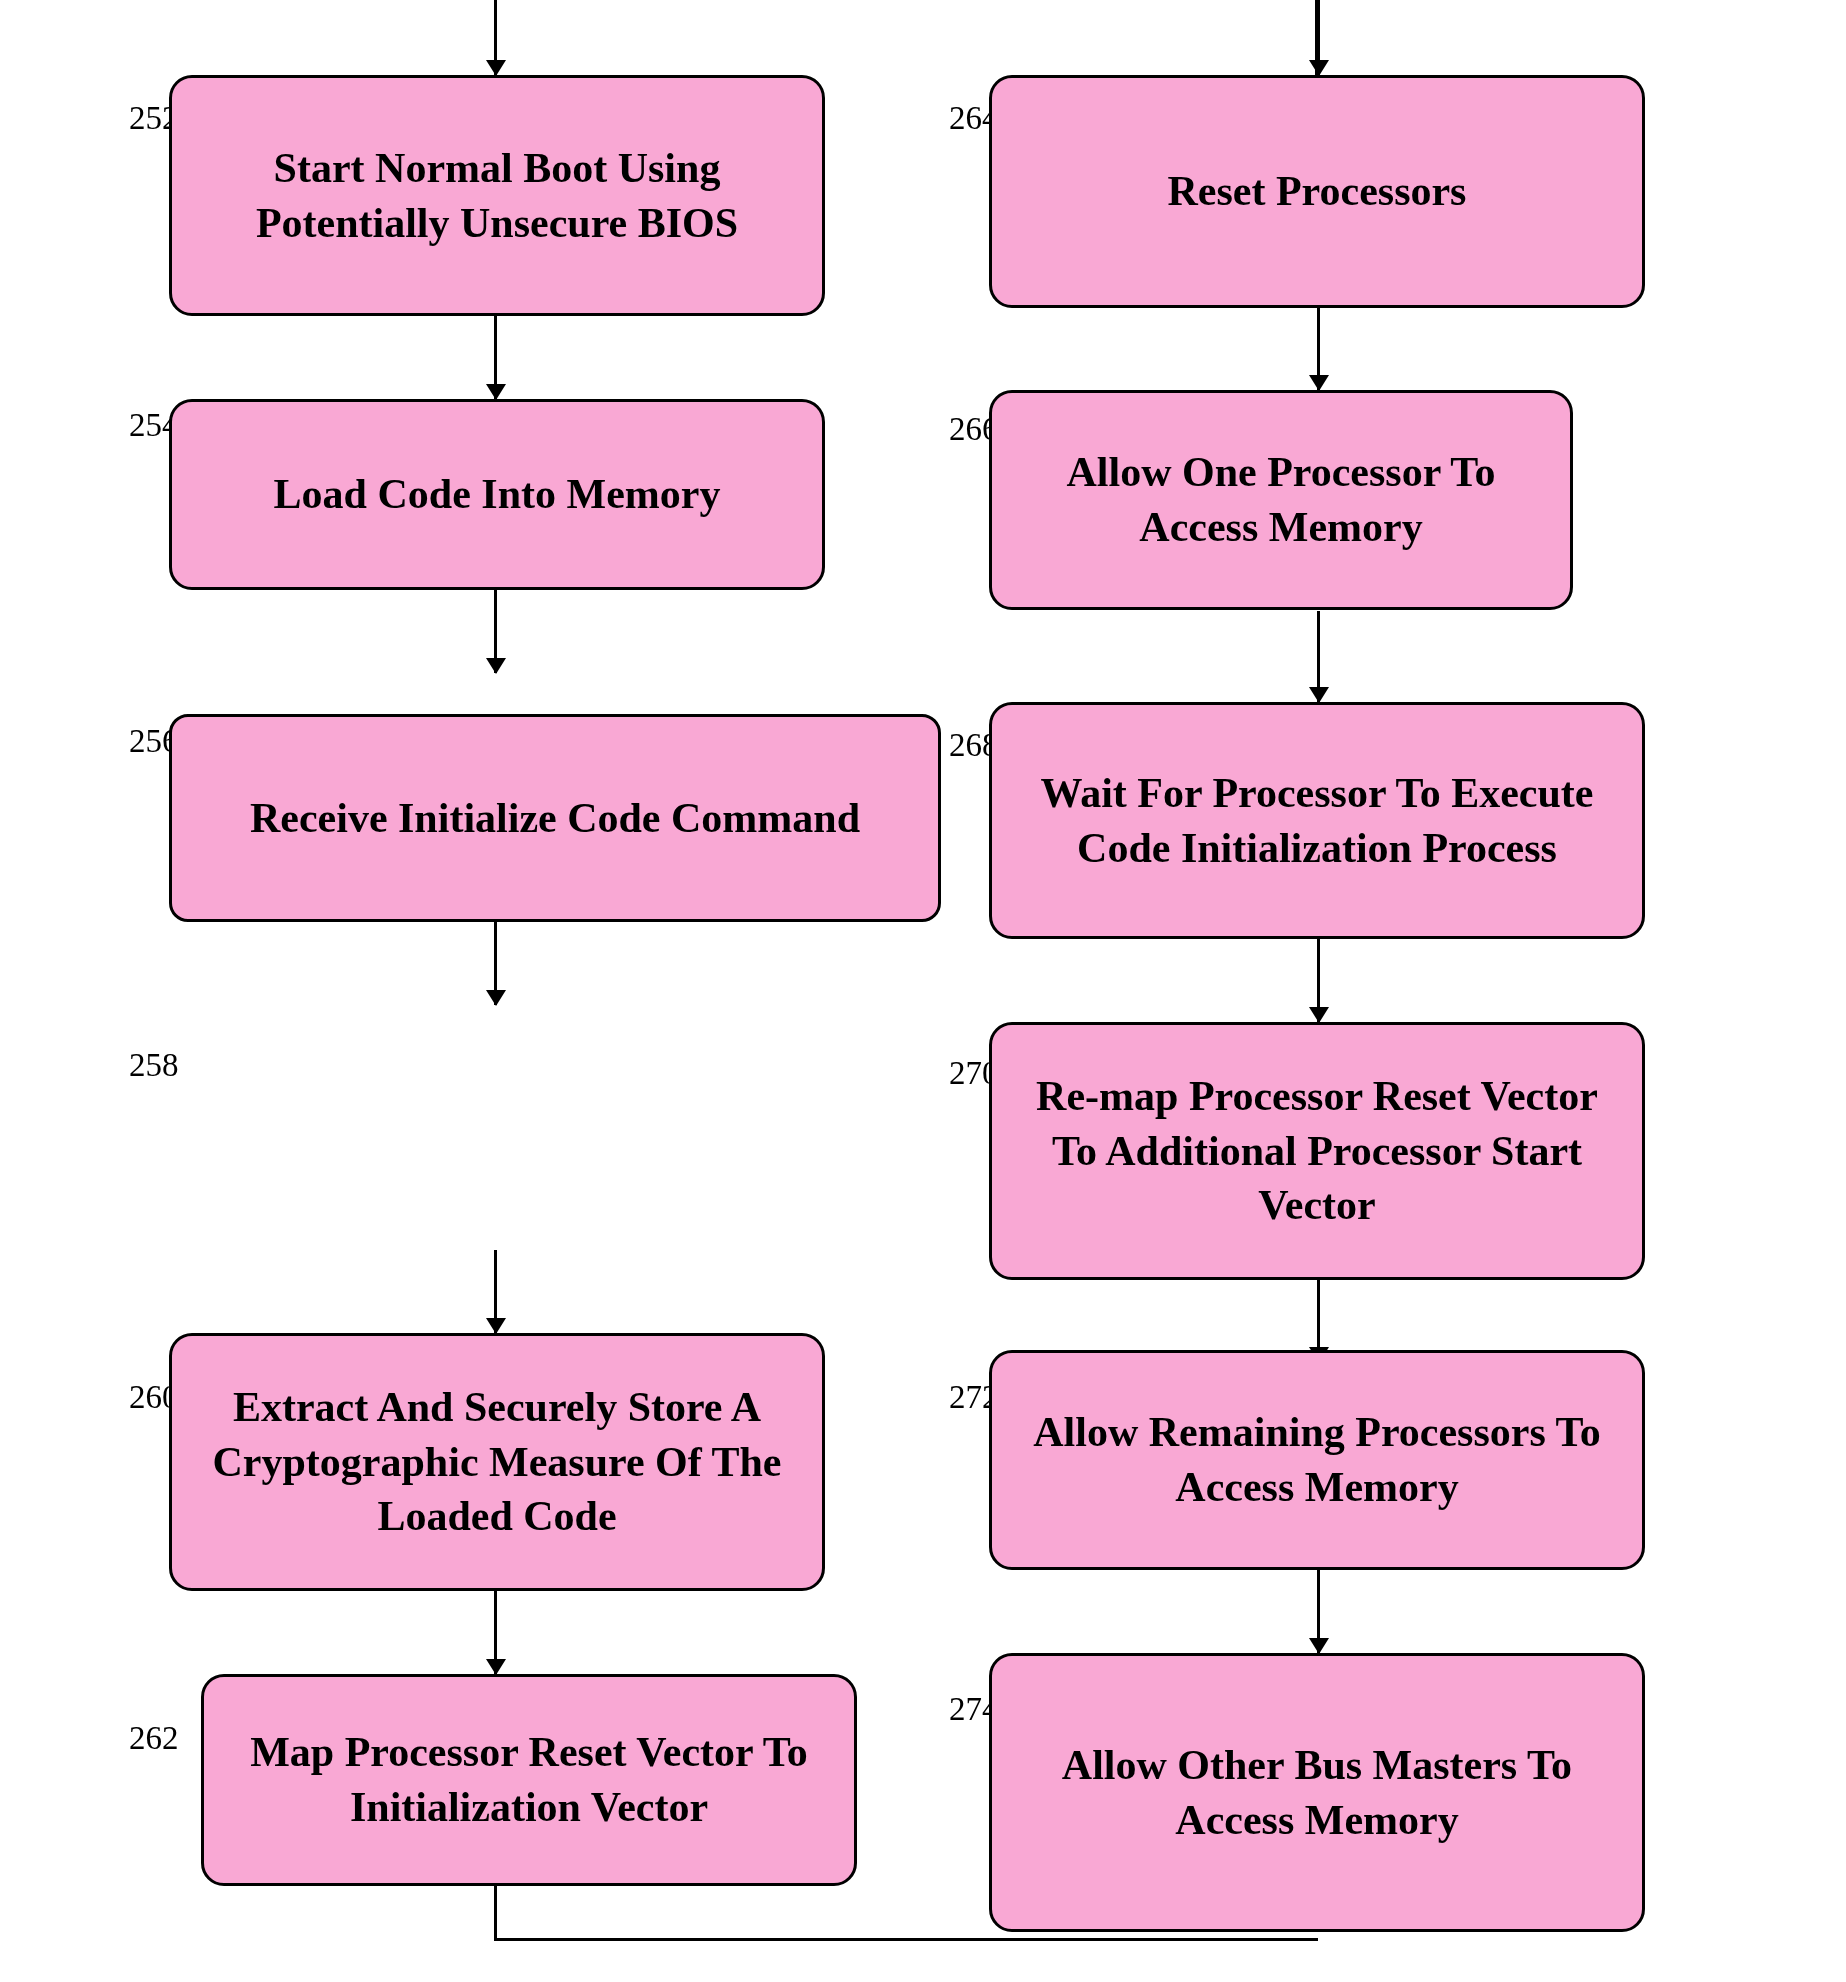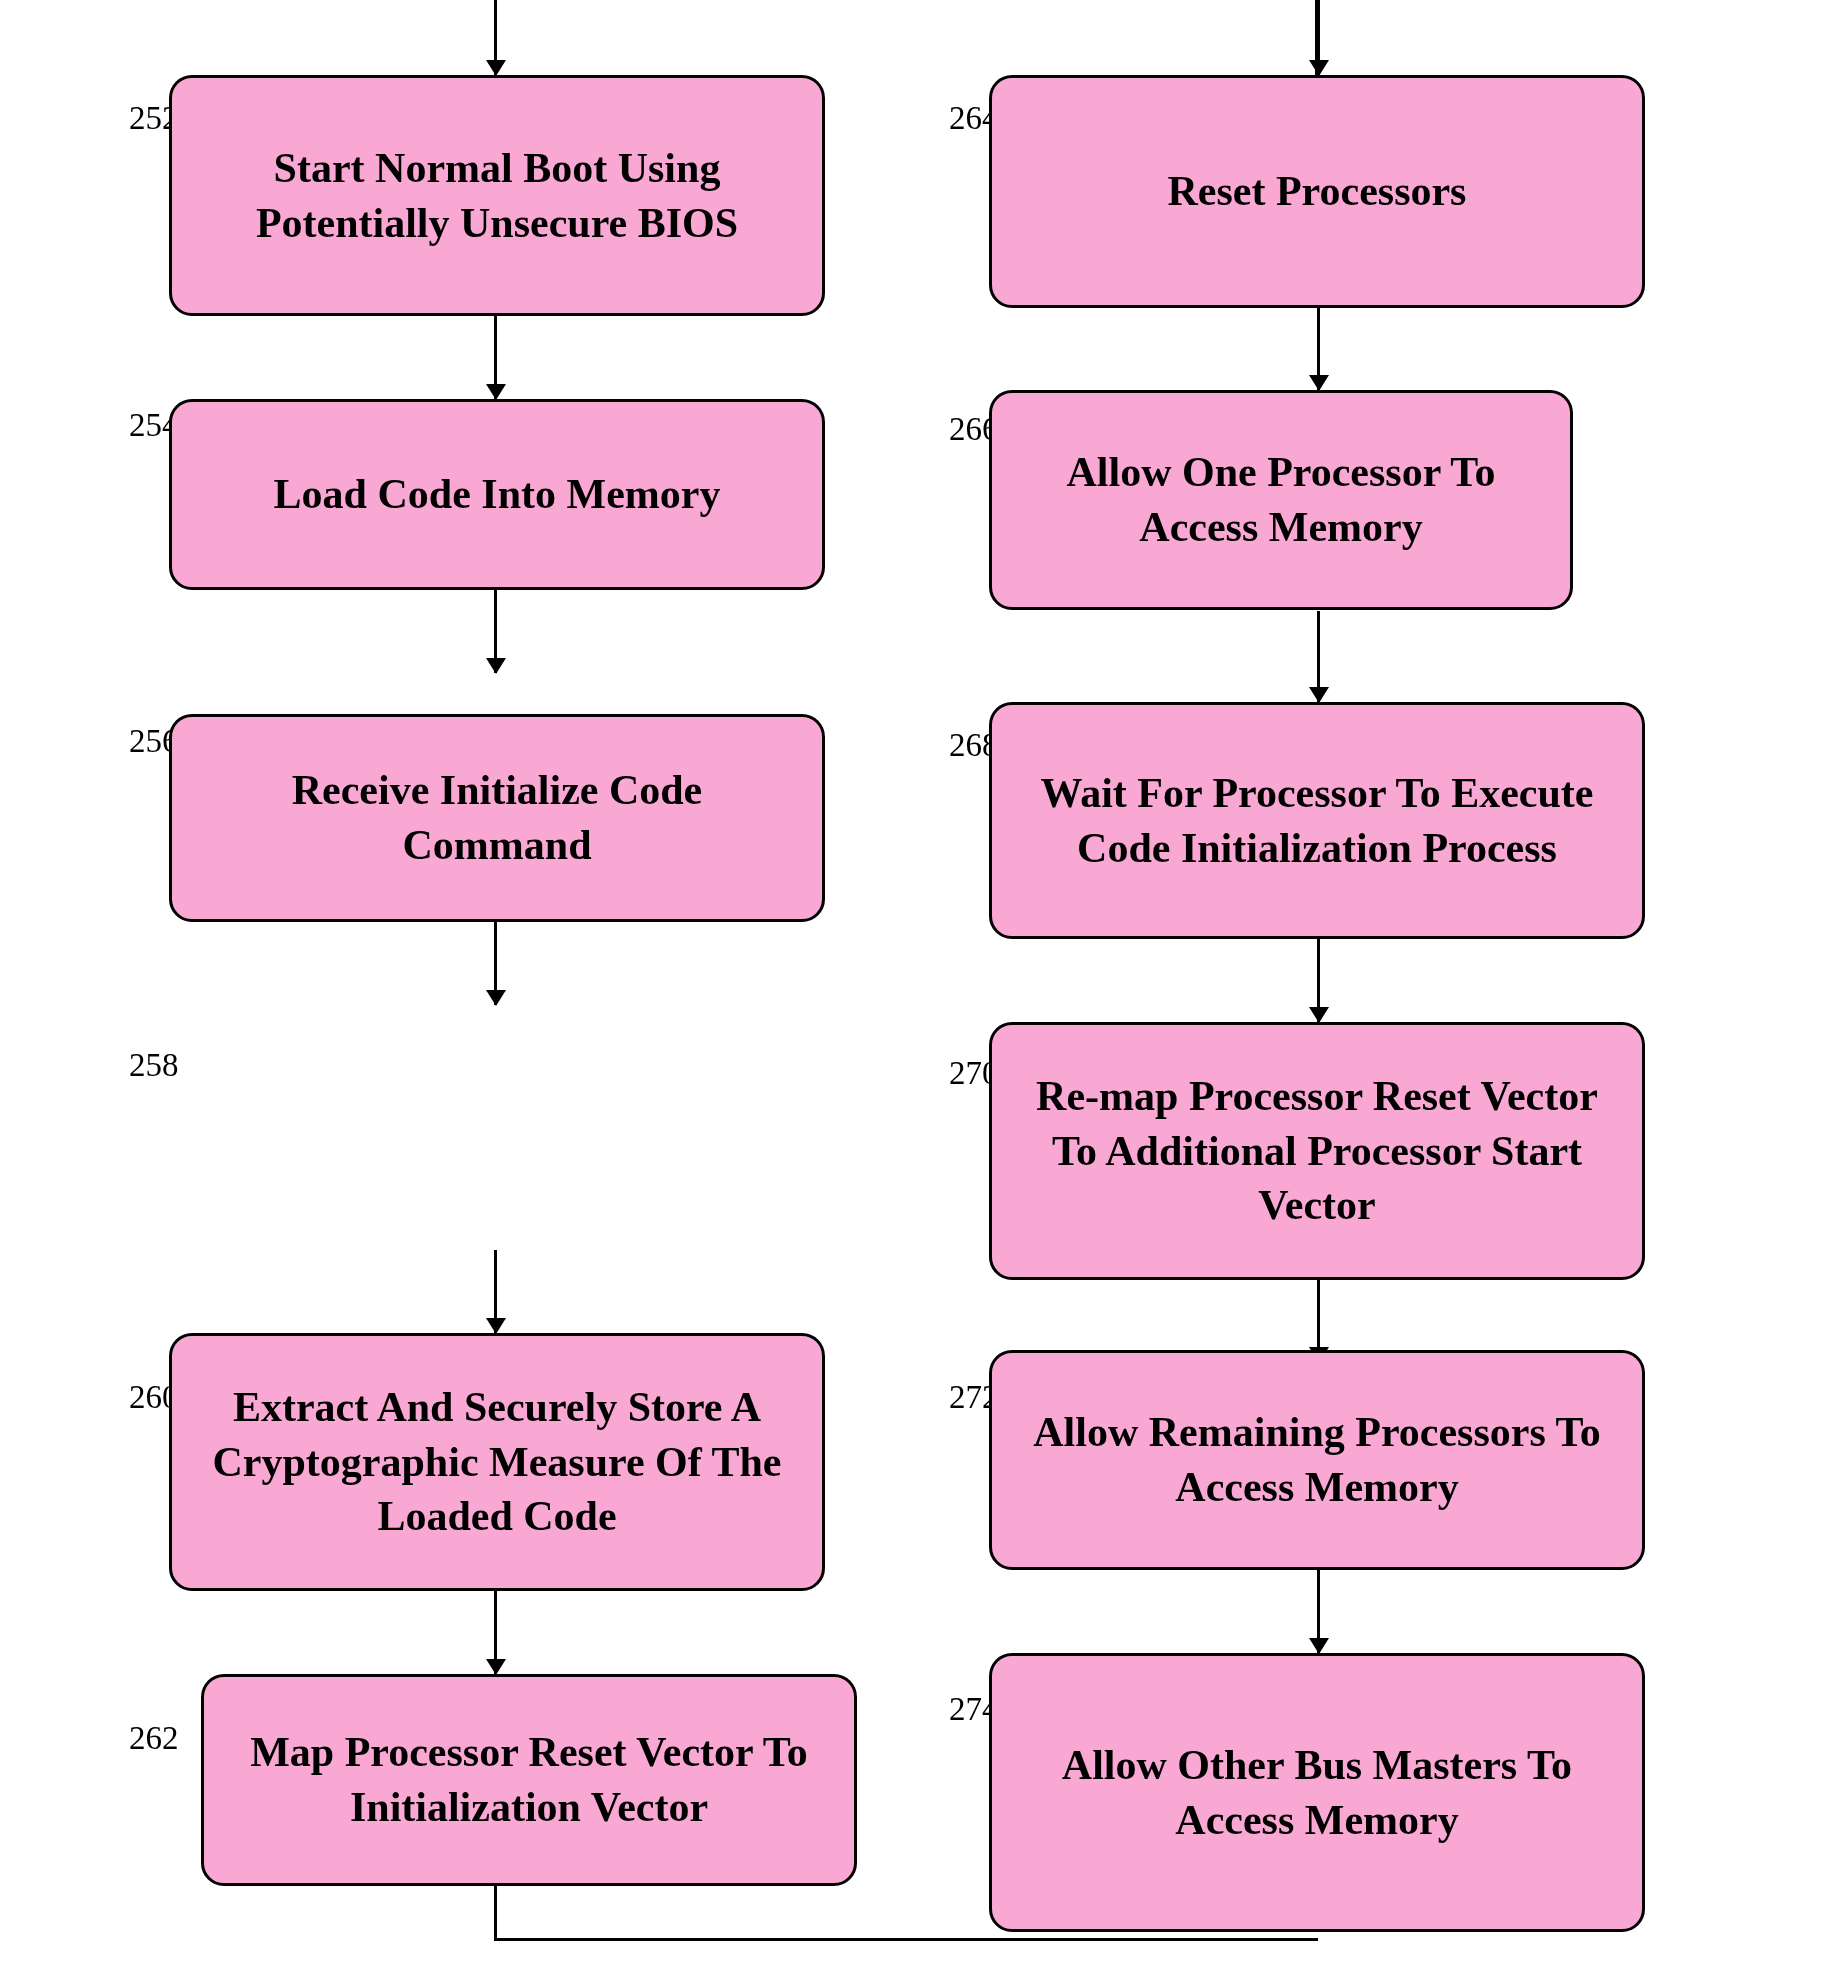--- a/index.html
+++ b/index.html
@@ -88,21 +88,21 @@
   <div class="arrow-v" style="left:494px; top:316px; height:83px;"></div>
 
   <div class="label" style="left:129px; top:407px;">254</div>
   <div class="flow-box" style="left:169px; top:399px; width:656px; height:191px;">
     <span>Load Code Into Memory</span>
   </div>
 
   <div class="arrow-v" style="left:494px; top:590px; height:83px;"></div>
 
   <div class="label" style="left:129px; top:723px;">256</div>
-  <div class="flow-box" style="left:169px; top:714px; width:656px; height:208px;">
+  <div class="flow-box" style="left:169px; top:714px; width:772px; height:208px;border-radius:19px;">
     <span>Receive Initialize Code Command</span>
   </div>
 
   <div class="arrow-v" style="left:494px; top:922px; height:83px;"></div>
 
   <div class="label" style="left:129px; top:1047px;">258</div>
 
   <div class="arrow-v" style="left:494px; top:1250px; height:83px;"></div>
 
   <div class="label" style="left:129px; top:1379px;">260</div>

